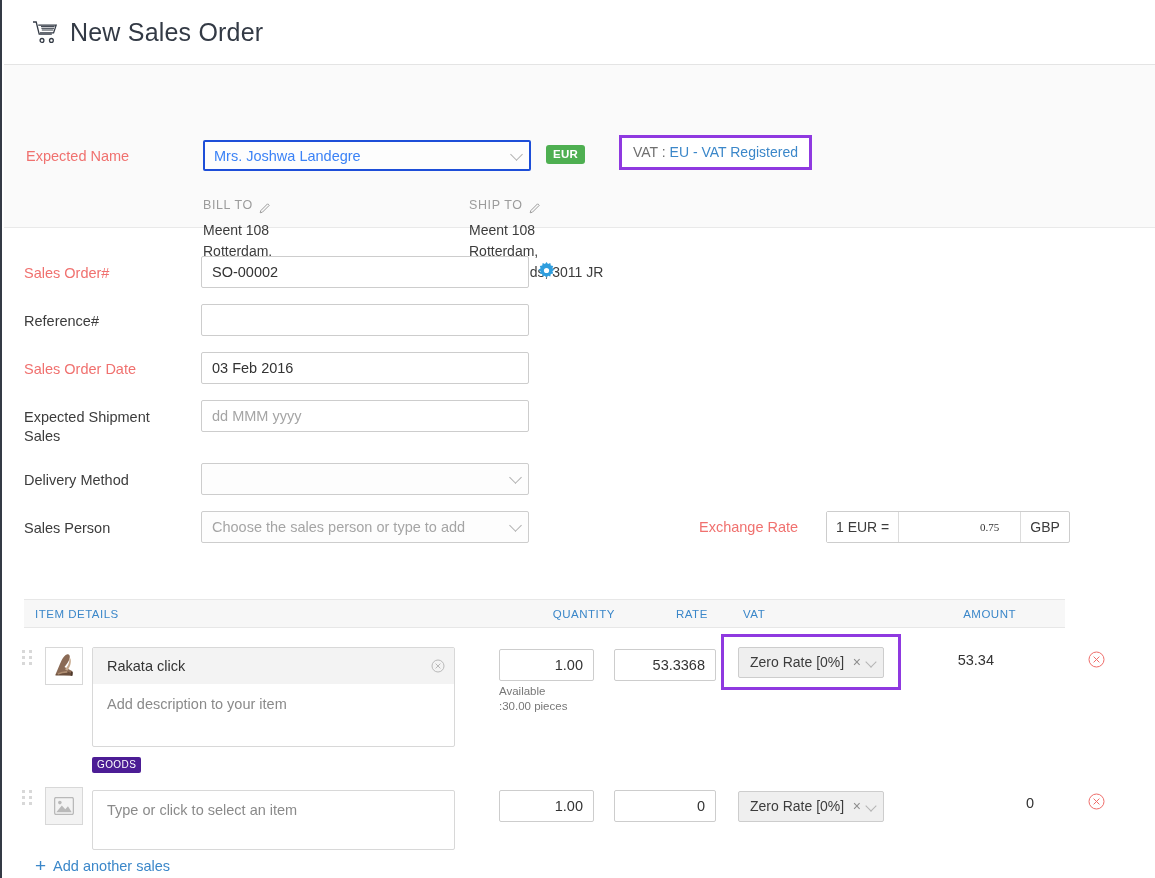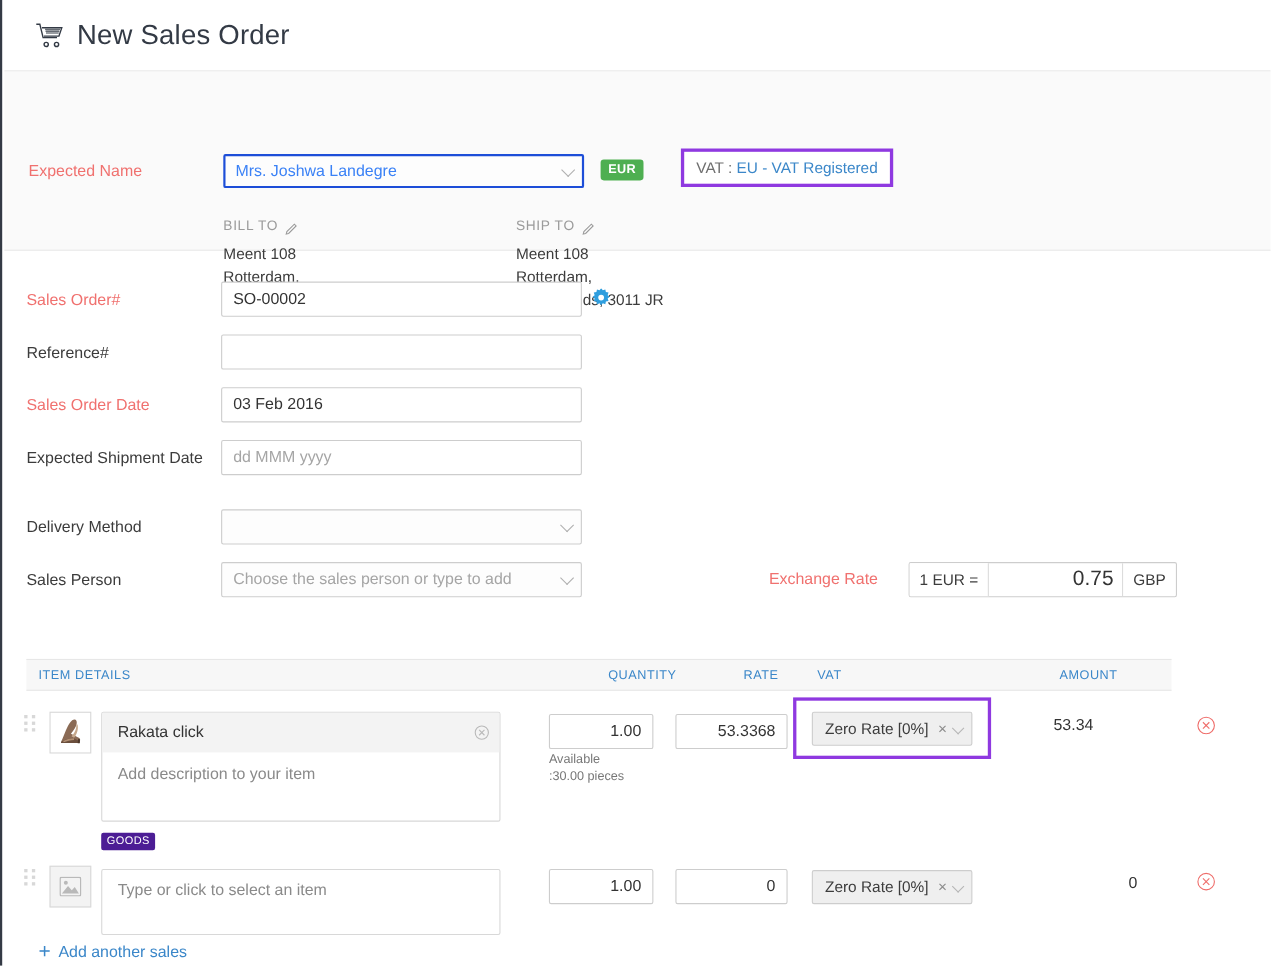--- a/index.html
+++ b/index.html
@@ -139,22 +139,22 @@
   .xrate-group {
     position: absolute; left: 824px; top: 511px;
     height: 32px; display: flex;
     border: 1px solid #cdcdcd; border-radius: 2px; background: #fff;
   }
   .xr-pre {
     padding: 0 9px; line-height: 30px; font-size: 14px; color: #3c3c3c;
     border-right: 1px solid #dcdcdc; background: #fff;
   }
   .xr-val {
-    width: 122px; line-height: 30px; font-size: 19px; color: #333;
-    text-align: right; padding-right: 8px; border-right: 1px solid #dcdcdc;
+    width: 122px; line-height: 30px; font-size: 11px; color: #333;
+    text-align: right; padding-right: 21px; border-right: 1px solid #dcdcdc; font-family: Liberation Serif, serif;
   }
   .xr-post { padding: 0 9px; line-height: 30px; font-size: 14px; color: #3c3c3c; }
 
   
   .items-head {
     position: absolute; left: 22px; top: 599px;
     width: 1041px; height: 29px;
     background: #f7f7f7;
     border-top: 1px solid #e7e7e7;
     border-bottom: 1px solid #e7e7e7;
@@ -349,21 +349,21 @@
   <span class="flabel label-norm" style="top:312px">Reference#</span>
   <div class="finput" style="top:304px">
     <span></span>
   </div>
 
   <span class="flabel label-req" style="top:360px">Sales Order Date</span>
   <div class="finput" style="top:352px">
     <span>03 Feb 2016</span>
   </div>
 
-  <span class="flabel label-norm" style="top:408px">Expected Shipment Date</span>
+  <span class="flabel label-norm" style="top:408px">Expected Shipment Sales</span>
   <div class="finput" style="top:400px">
     <span class="ph">dd MMM yyyy</span>
   </div>
 
   <span class="flabel label-norm" style="top:471px">Delivery Method</span>
   <div class="finput select" style="top:463px">
     <span></span>
     <span class="chev"></span>
   </div>
 

